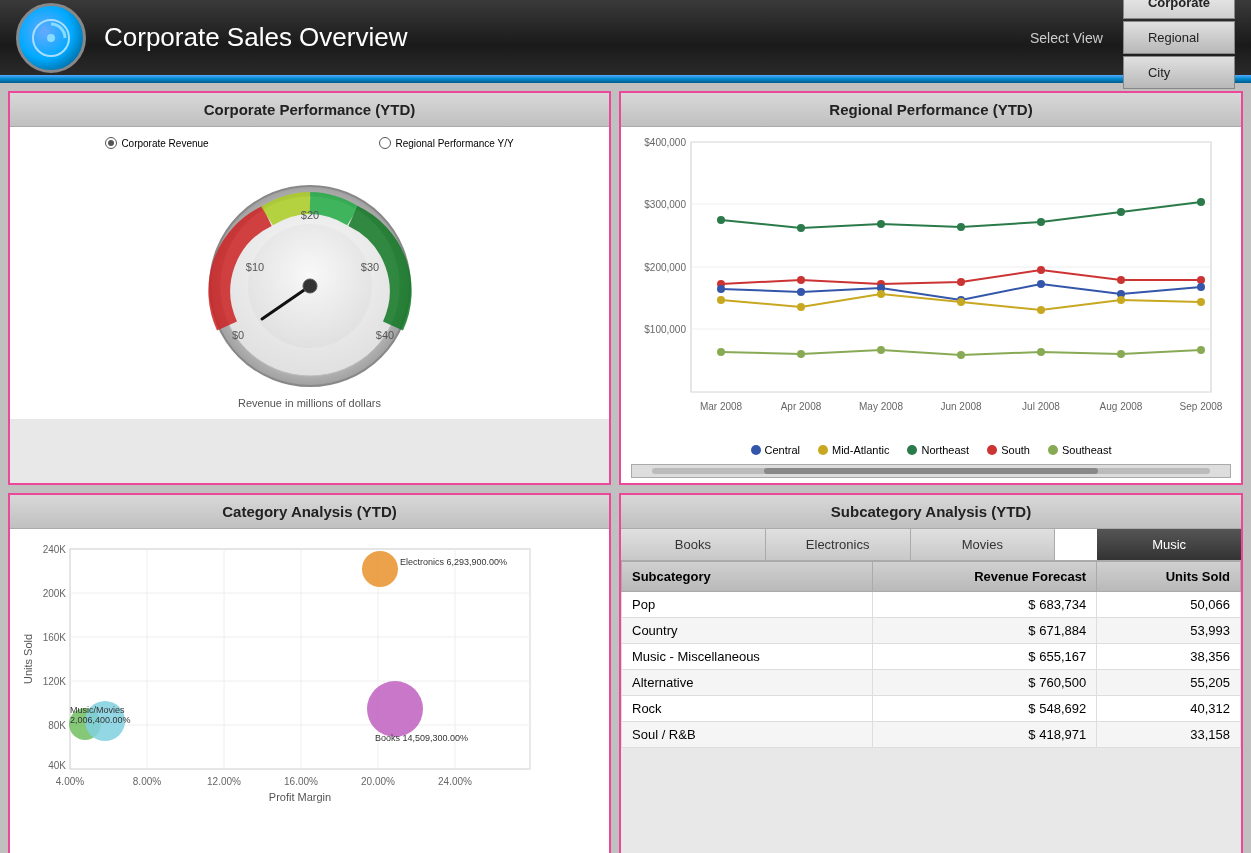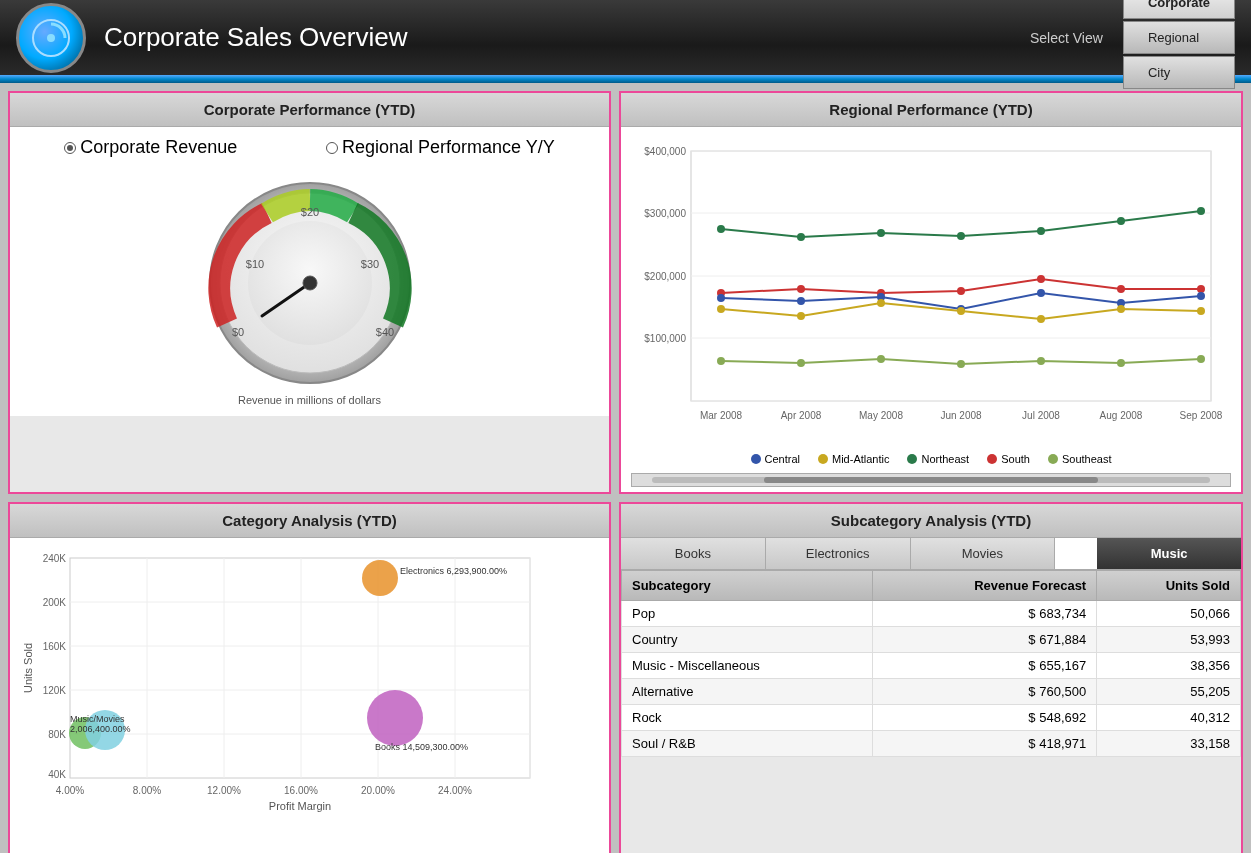--- a/index.html
+++ b/index.html
@@ -85,22 +85,22 @@
     
     .gauge-panel .panel-body {
       display: flex;
       flex-direction: column;
       align-items: center;
     }
     .radio-row {
       display: flex;
       width: 100%;
       justify-content: space-around;
-      margin-bottom: 10px;
-      font-size: 18px;
+      margin-bottom: 22px;
+      font-size: 10px;
     }
     .radio-item { display: flex; align-items: center; gap: 4px; }
     .radio-circle {
       width: 12px; height: 12px;
       border: 1.5px solid #555;
       border-radius: 50%;
       background: white;
       display: flex; align-items: center; justify-content: center;
     }
     .radio-circle.selected::after {
@@ -112,21 +112,21 @@
 
     
     .gauge-container {
       position: relative;
       width: 220px;
       height: 220px;
     }
 
     
     .chart-panel .panel-body {
-      padding: 14px 10px 5px 10px;
+      padding: 5px 10px 5px 10px;
     }
     .chart-legend {
       display: flex;
       justify-content: center;
       gap: 18px;
       margin-top: 18px;
       font-size: 11px;
     }
     .legend-item { display: flex; align-items: center; gap: 4px; }
     .legend-dot {
@@ -146,21 +146,21 @@
       background: linear-gradient(180deg, #e0e0e0 0%, #c8c8c8 100%);
       border-right: 1px solid #aaa;
       cursor: pointer;
       font-size: 13px;
       color: #333;
     }
     .sub-tab:last-child { border-right: none; }
     .sub-tab.active {
       background: linear-gradient(180deg, #555 0%, #333 100%);
       color: white;
-      font-weight: bold;
+      font-weight: normal;
       margin-left: 42px;
     }
     .sub-table {
       width: 100%;
       border-collapse: collapse;
       font-size: 13px;
     }
     .sub-table thead tr {
       background: linear-gradient(180deg, #d0d0d0 0%, #b8b8b8 100%);
     }

